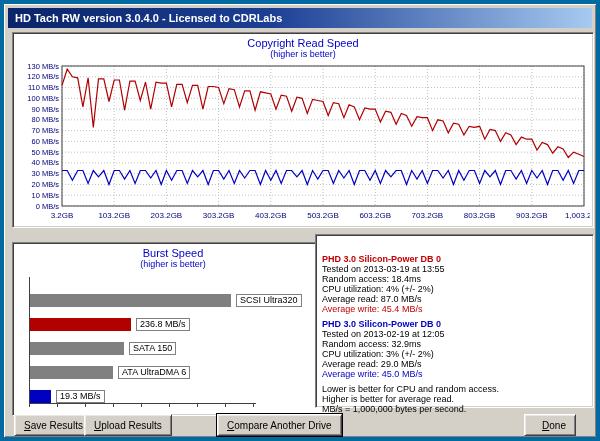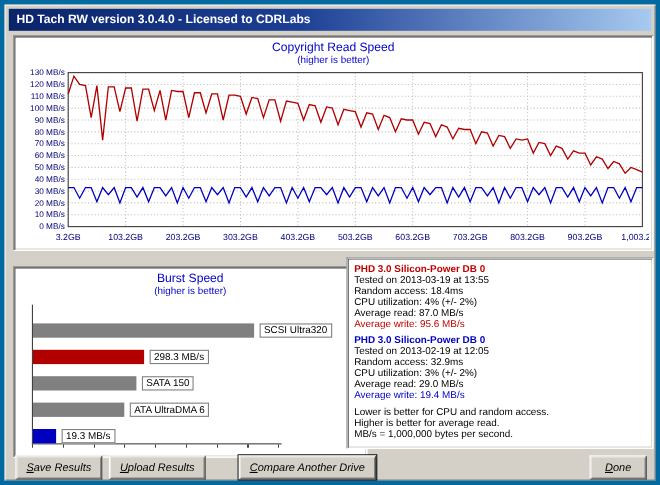--- a/index.html
+++ b/index.html
@@ -23,34 +23,34 @@
   .ylab{font-size:7.5px;fill:#00007a;}
   .xlab{font-size:8px;fill:#00007a;}
   .burst-bars{margin:8px 0 0 16px;width:226px;padding-top:6px;
     border-left:1px solid #404040;border-bottom:1px solid #404040;}
   .bar-row{display:flex;align-items:flex-end;height:24px;white-space:nowrap;}
   .bar{height:13px;flex:0 0 auto;}
   .bar-label{margin-left:5px;font-size:9px;line-height:11px;border:1px solid #808080;
     background:#ffffff;padding:0 3px;color:#000;}
   .bar-ticks{margin-left:16px;width:227px;height:3px;
     background:repeating-linear-gradient(90deg,#404040 0 1px,transparent 1px 28px);}
-  .res{padding:4px 6px;font-size:9px;line-height:10px;color:#000;}
+  .res{padding:19px 6px;font-size:9px;line-height:10px;color:#000;}
   .res-head{font-weight:bold;}
   .res-gap{height:5px;}
   .btn{position:absolute;top:410px;height:22px;background:#d4d0c8;color:#000;
     font-family:"Liberation Sans",sans-serif;font-size:10px;padding:0 9px;cursor:default;
     border:1px solid;border-color:#ffffff #404040 #404040 #ffffff;
     box-shadow:inset 1px 1px 0 #e8e8e4, inset -1px -1px 0 #808080;}
-  .btn span{display:block;font-style:italic;}
+  .btn span{display:block;}
   .btn span::first-letter{text-decoration:underline;}
   .btn-default{box-shadow:0 0 0 1px #000000, inset 1px 1px 0 #e8e8e4, inset -1px -1px 0 #808080;}
   .btn-save{left:10px;}
-  .btn-upload{left:95px;}
+  .btn-upload{left:80px;}
   .btn-compare{left:192px;margin-left:21px;}
-  .btn-done{right:8px;min-width:52px;}
+  .btn-done{right:20px;min-width:52px;text-align:right;}
   .copyright{position:absolute;top:417px;left:290px;width:238px;text-align:right;
     font-size:8.5px;color:#9a9a9a;}
 </style>
 </head>
 <body>
 
 <div class="window">
 
   <div class="titlebar">
     <span>HD Tach RW version 3.0.4.0 - Licensed to CDRLabs</span>
@@ -119,21 +119,21 @@
   <div class="sunken burst-panel">
     <div class="chart-title">Burst Speed</div>
     <div class="chart-subtitle">(higher is better)</div>
     <div id="burst-bars" class="burst-bars">
         <div class="bar-row">
           <div class="bar" style="width: 201px; background: rgb(128, 128, 128);"></div>
           <span class="bar-label">SCSI Ultra320</span>
         </div>
         <div class="bar-row">
           <div class="bar" style="width: 101px; background: rgb(176, 0, 0);"></div>
-          <span class="bar-label">298.3 MB/s</span>
+          <span class="bar-label">236.8 MB/s</span>
         </div>
         <div class="bar-row">
           <div class="bar" style="width: 94px; background: rgb(128, 128, 128);"></div>
           <span class="bar-label">SATA 150</span>
         </div>
         <div class="bar-row">
           <div class="bar" style="width: 83px; background: rgb(128, 128, 128);"></div>
           <span class="bar-label">ATA UltraDMA 6</span>
         </div>
         <div class="bar-row">
@@ -144,28 +144,28 @@
     <div class="bar-ticks"></div>
   </div>
 
   <div class="sunken results-panel">
     <div class="res">
       <div class="res-head" style="color: rgb(192, 0, 0);">PHD 3.0 Silicon-Power DB 0</div>
       <div>Tested on 2013-03-19 at 13:55</div>
       <div>Random access: 18.4ms</div>
       <div>CPU utilization: 4% (+/- 2%)</div>
       <div>Average read: 87.0 MB/s</div>
-      <div style="color: rgb(192, 0, 0);">Average write: 95.6 MB/s</div>
+      <div style="color: rgb(192, 0, 0);">Average write: 45.4 MB/s</div>
       <div class="res-gap"></div>
       <div class="res-head" style="color: rgb(0, 0, 192);">PHD 3.0 Silicon-Power DB 0</div>
       <div>Tested on 2013-02-19 at 12:05</div>
       <div>Random access: 32.9ms</div>
       <div>CPU utilization: 3% (+/- 2%)</div>
       <div>Average read: 29.0 MB/s</div>
-      <div style="color: rgb(0, 0, 192);">Average write: 19.4 MB/s</div>
+      <div style="color: rgb(0, 0, 192);">Average write: 45.0 MB/s</div>
       <div class="res-gap"></div>
       <div>Lower is better for CPU and random access.</div>
       <div>Higher is better for average read.</div>
       <div>MB/s = 1,000,000 bytes per second.</div>
     </div>
   </div>
 
   <button class="btn btn-save">
       <span>Save Results</span>
     </button>

